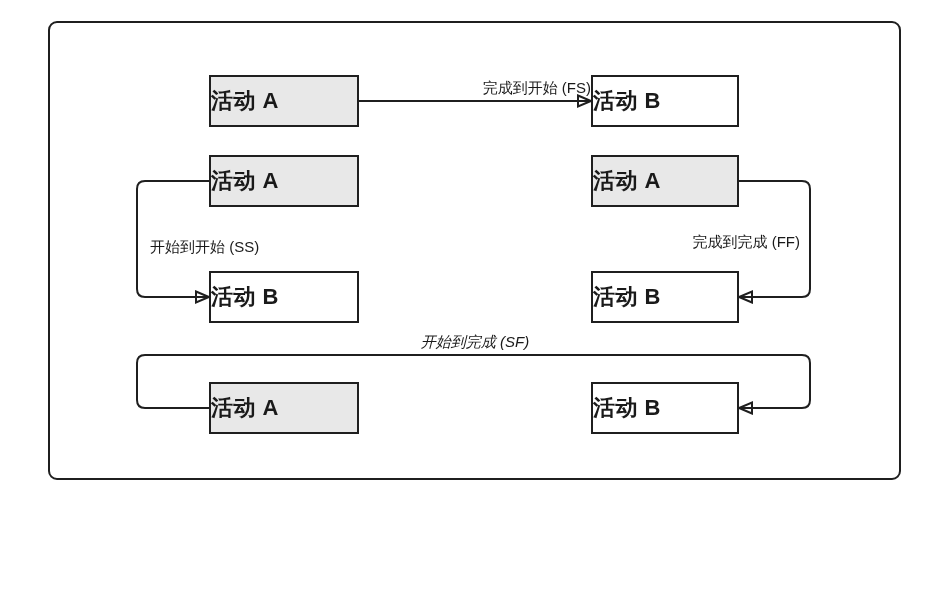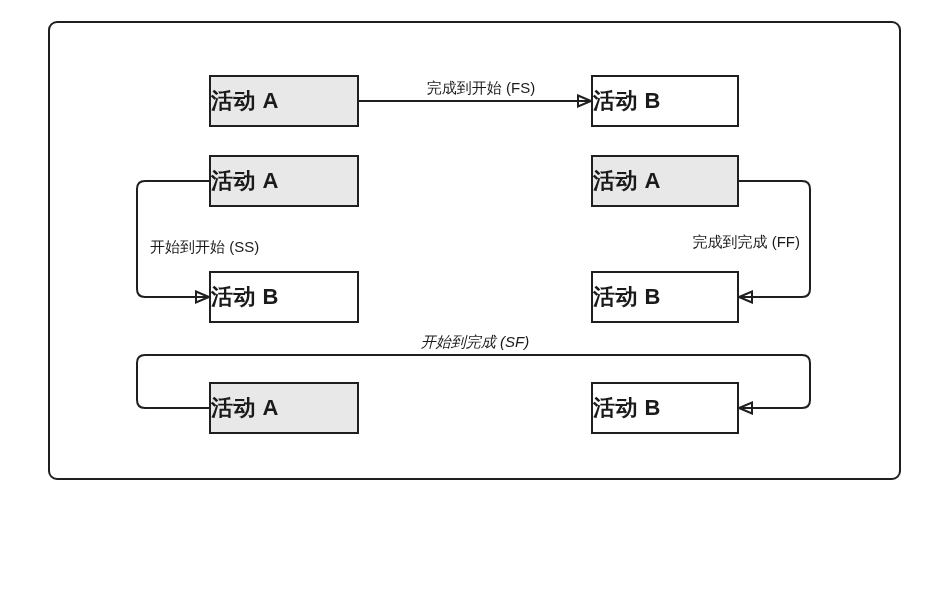--- a/index.html
+++ b/index.html
@@ -29,21 +29,21 @@
   .box-fs-b{left:591px;top:75px;width:148px;height:52px;}
   .box-ss-a{left:209px;top:155px;width:150px;height:52px;}
   .box-ss-b{left:209px;top:271px;width:150px;height:52px;}
   .box-ff-a{left:591px;top:155px;width:148px;height:52px;}
   .box-ff-b{left:591px;top:271px;width:148px;height:52px;}
   .box-sf-a{left:209px;top:382px;width:150px;height:52px;}
   .box-sf-b{left:591px;top:382px;width:148px;height:52px;}
   .conn-label{
     position:absolute;font-size:15px;line-height:20px;white-space:nowrap;color:#1a1a1a;
   }
-  .label-fs{left:359px;top:78px;width:232px;text-align:center;margin-left:6px;}
+  .label-fs{left:359px;top:78px;width:232px;text-align:right;}
   .label-ss{left:150px;top:231px;margin-top:6px;}
   .label-ff{right:135px;top:232px;text-align:right;}
   .label-sf{left:359px;top:332px;width:232px;text-align:center;font-style:italic;}
   .caption{
     position:absolute;left:0;top:509px;width:935px;text-align:center;
     font-size:18px;font-weight:bold;letter-spacing:.5px;
   }
 </style>
 </head>
 <body>

